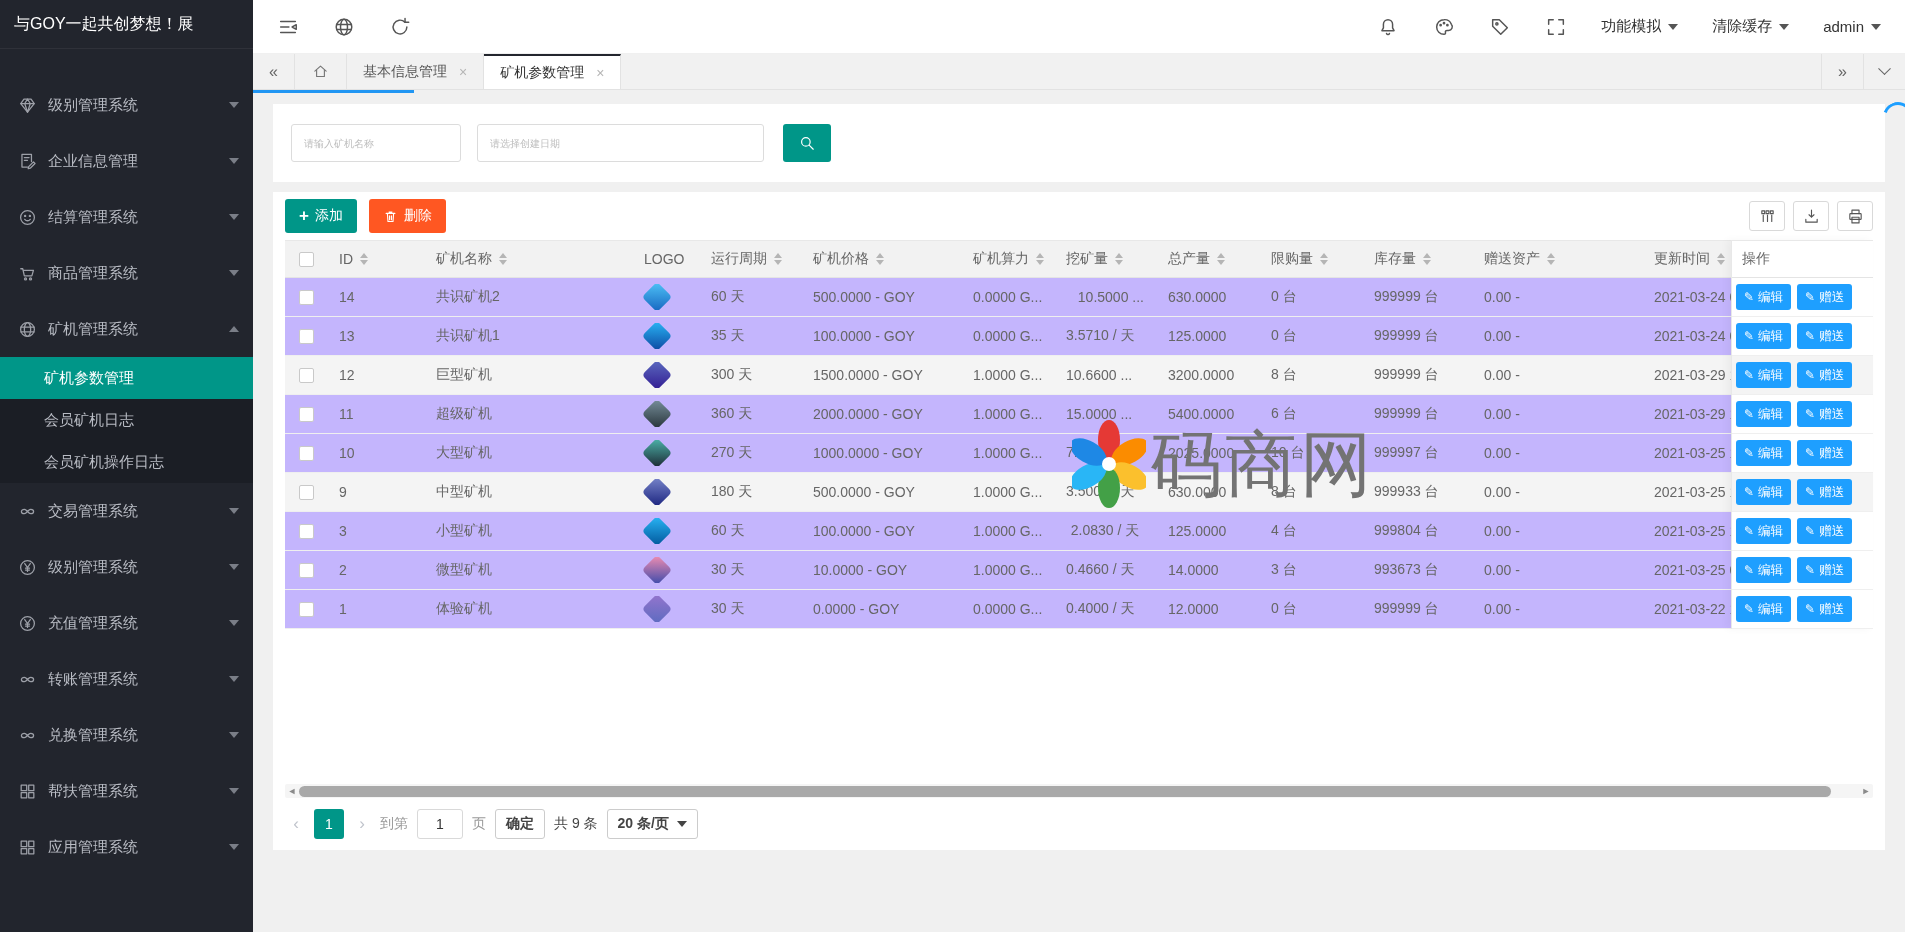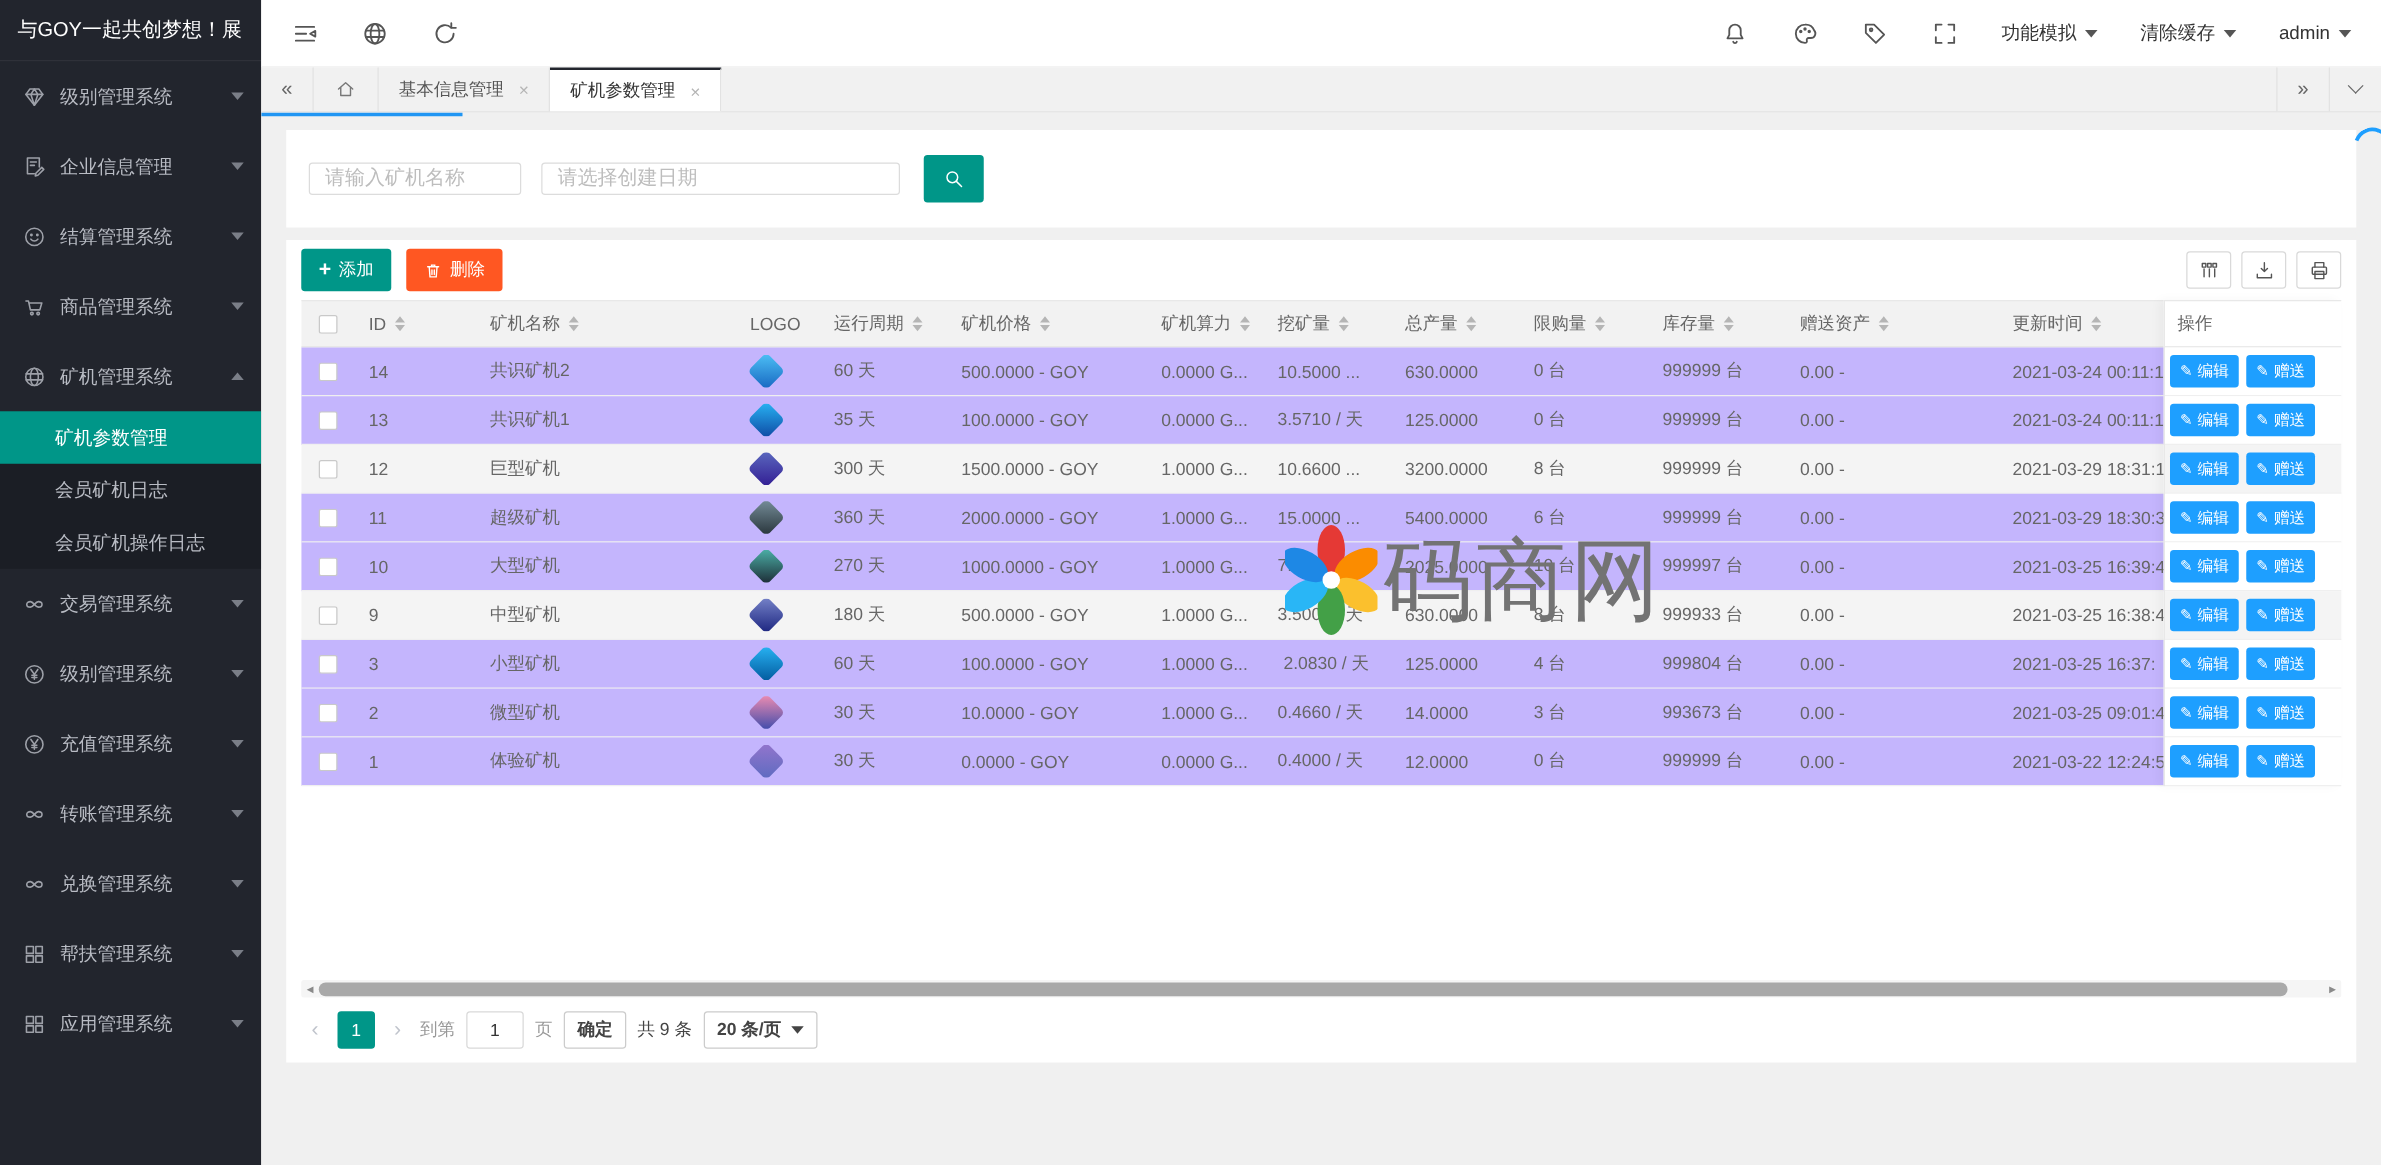--- a/index.html
+++ b/index.html
@@ -1,21 +1,21 @@
 <!DOCTYPE html>
 <html><head>
 <meta charset="utf-8">
 <style>
   * { box-sizing: border-box; margin: 0; padding: 0; }
   html,body { width:1905px; height:932px; overflow:hidden; }
   body { font-family:"Liberation Sans","DejaVu Sans",sans-serif; background:#F0F0F0; color:#666; }
   #app { width:1905px; height:932px; display:flex; overflow:hidden; }
 
   
-  .sidebar { width:209px; flex-shrink:0; background:#22252D; color:#B9BCC4; display:flex; flex-direction:column; overflow:hidden; }
+  .sidebar { width:253px; flex-shrink:0; background:#22252D; color:#B9BCC4; display:flex; flex-direction:column; overflow:hidden;gap:28px; }
   .sb-title { height:49px; flex-shrink:0; display:flex; align-items:center; padding:0 14px; color:#FFFFFF; font-size:16px; white-space:nowrap; overflow:hidden; border-bottom:1px solid rgba(255,255,255,.06); }
   .side-item { height:56px; flex-shrink:0; display:flex; align-items:center; padding:0 14px 0 18px; font-size:15px; cursor:pointer; white-space:nowrap; }
   .side-item .icon20 { width:19px; height:19px; margin-right:11px; flex-shrink:0; color:#9DA0A8; }
   .icon20 svg, .icon18 svg { width:100%; height:100%; fill:none; stroke:currentColor; stroke-width:1.6; stroke-linecap:round; stroke-linejoin:round; }
   .side-item .caret { margin-left:auto; width:0; height:0; border-left:5px solid transparent; border-right:5px solid transparent; border-top:6px solid #7A7E87; }
   .side-item .caret.up { border-top:none; border-bottom:6px solid #7A7E87; }
   .submenu { background:#1B1E25; flex-shrink:0; }
   .sub-item { height:42px; display:flex; align-items:center; padding-left:44px; font-size:15px; cursor:pointer; color:#B9BCC4; }
   .sub-item.active { background:#009688; color:#FFFFFF; }
 
@@ -39,21 +39,21 @@
   .tabbar-spacer { flex:1; }
   .tab-nav.right { border-right:none; border-left:1px solid #E2E2E2; }
   .chev-down { width:9px; height:9px; border-right:1.6px solid #666; border-bottom:1.6px solid #666; transform:rotate(45deg) translate(-2px,-2px); }
 
   
   .content { flex:1; position:relative; background:#F0F0F0; display:flex; flex-direction:column; overflow:hidden; }
   .progressbar { position:absolute; top:0; left:0; width:161px; height:3px; background:#2196F3; z-index:40; }
   .spinner { position:absolute; top:12px; right:-8px; width:30px; height:30px; border-radius:50%; border:3px solid transparent; border-top-color:#1E9FFF; border-right-color:#1E9FFF; transform:rotate(-25deg); z-index:40; }
 
   .search-panel { margin:14px 20px 0; background:#fff; padding:20px 18px; display:flex; align-items:center; flex-shrink:0; }
-  .s-input { height:26px; border:1px solid #DCDCDC; border-radius:3px; padding:0 12px; font-size:16px; color:#7f1d1d; font-family:inherit; outline:none; }
+  .s-input { height:38px; border:1px solid #DCDCDC; border-radius:3px; padding:0 12px; font-size:10px; color:#7f1d1d; font-family:inherit; outline:none; }
   .s-input::placeholder { color:#BDBDBD; }
   .s-input.name { width:170px; }
   .s-input.date { width:287px; margin-left:16px; }
   .search-btn { width:48px; height:38px; margin-left:19px; background:#009688; border:none; border-radius:3px; cursor:pointer; display:flex; align-items:center; justify-content:center; }
   .search-btn .icon18 { width:18px; height:18px; color:#fff; }
 
   .table-panel { margin:10px 20px 0; background:#fff; height:658px; flex-shrink:0; padding:0 12px; display:flex; flex-direction:column; position:relative; }
   .toolbar { height:48px; flex-shrink:0; display:flex; align-items:center; }
   .btn { height:34px; border:none; border-radius:3px; color:#fff; font-size:14px; font-family:inherit; display:flex; align-items:center; padding:0 14px; cursor:pointer; }
   .btn .bicon { width:15px; height:15px; margin-right:6px; }
@@ -452,21 +452,21 @@
                     </div>
                     <div class="tcell" style="width: 102px;">
                       <span>60 天</span>
                     </div>
                     <div class="tcell" style="width: 160px;">
                       <span>500.0000 - GOY</span>
                     </div>
                     <div class="tcell" style="width: 93px;">
                       <span>0.0000 G...</span>
                     </div>
-                    <div class="tcell" style="width: 102px;">
+                    <div class="tcell" style="width: 102px; justify-content: flex-end;">
                       <span>10.5000 ...</span>
                     </div>
                     <div class="tcell" style="width: 103px;">
                       <span>630.0000</span>
                     </div>
                     <div class="tcell" style="width: 103px;">
                       <span>0 台</span>
                     </div>
                     <div class="tcell" style="width: 110px;">
                       <span>999999 台</span>

